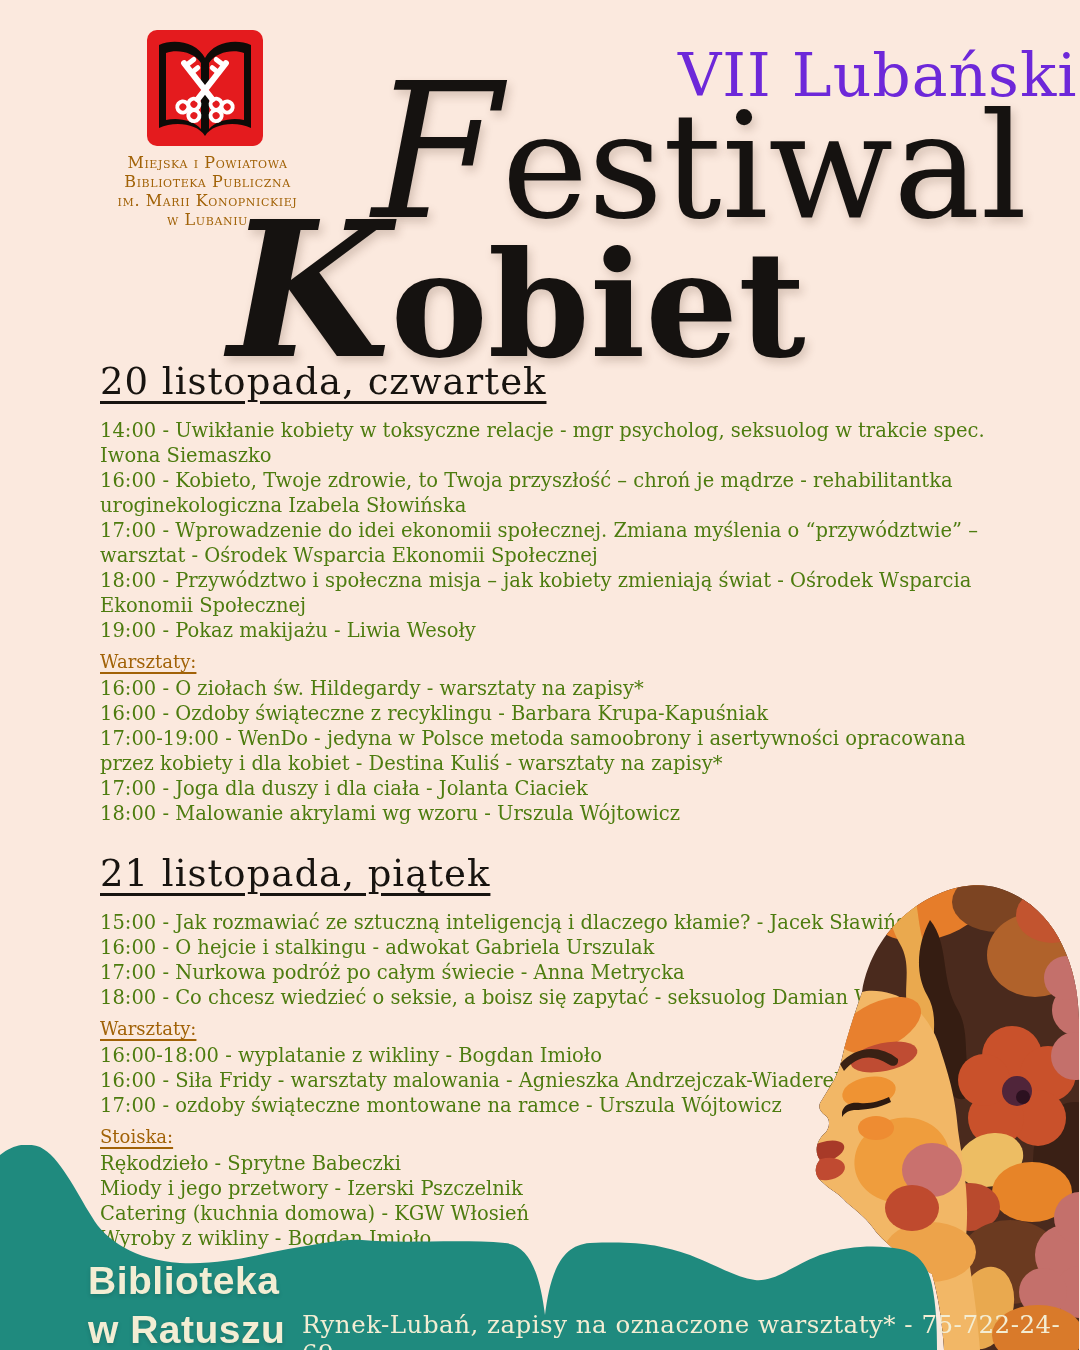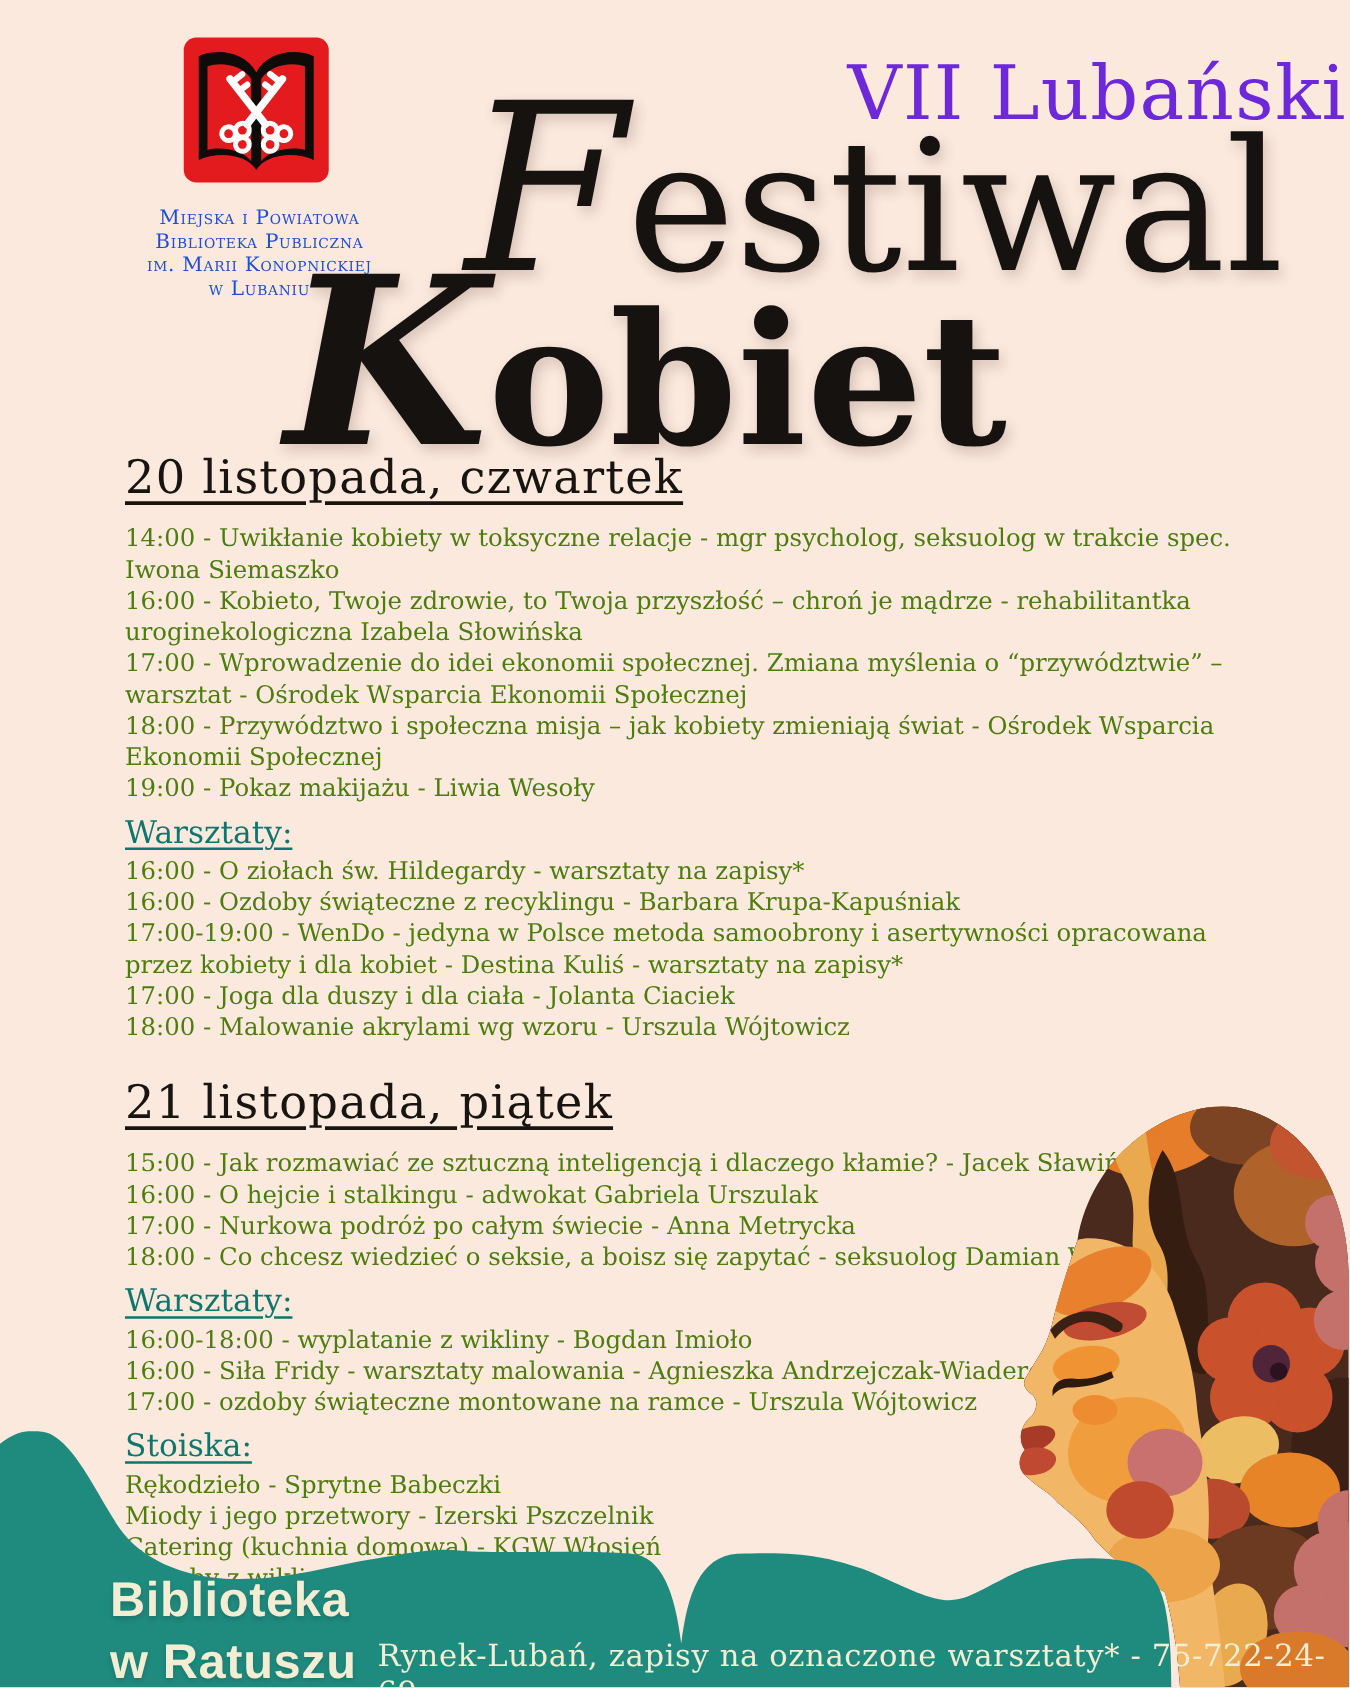--- a/index.html
+++ b/index.html
@@ -4,41 +4,41 @@
 <style>
   html,body{margin:0;padding:0;}
   body{width:1080px;height:1350px;position:relative;overflow:hidden;
        background:#fbe9de;font-family:"DejaVu Serif",serif;color:#241f1a;}
 
   .abs{position:absolute;}
 
   
   .logo-block{left:85px;top:28px;width:245px;text-align:center;}
   .logo-icon{width:120px;height:120px;margin-left:60px;display:block;}
-  .org-lines{list-style:none;margin:16px 0 0;padding:0;
+  .org-lines{list-style:none;margin:5px 0 0;padding:0;
              font-variant:small-caps;font-size:16px;line-height:19px;
-             letter-spacing:.6px;color:#1d4ed8;}
+             letter-spacing:.6px;color:#a16207;}
 
   
   .edition{left:678px;top:40px;font-size:60px;letter-spacing:1px;color:#6d28d9;}
   .big-title{color:#151210;line-height:1.02;font-size:146px;
              text-shadow:3px 5px 10px rgba(80,50,30,.22);}
   .big-title::first-letter{font-style:italic;font-size:1.28em;}
   .title-1{left:372px;top:58px;}
   .title-2{left:228px;top:196px;font-weight:bold;}
 
   
   .program{left:100px;top:360px;width:886px;}
   .day-heading{font-size:37px;font-weight:normal;margin:0 0 15px;
                letter-spacing:1px;text-decoration:underline;
                text-decoration-thickness:2.5px;text-underline-offset:7px;color:#181410;}
   .day-heading.second{margin-top:26px;}
-  .sub-heading{font-size:25px;font-weight:normal;margin:4px 0 4px;
+  .sub-heading{font-size:18px;font-weight:normal;margin:4px 0 4px;
                text-decoration:underline;text-decoration-thickness:1.5px;
-               text-underline-offset:4px;color:#0f766e;}
+               text-underline-offset:4px;color:#a16207;}
   .events{list-style:none;margin:0 0 8px;padding:0;
           font-size:19.5px;line-height:25px;color:#4d7c0f;}
 
   
   .wave{left:0;bottom:0;width:1080px;height:205px;display:block;}
   .venue{left:88px;top:1256px;font-family:"Liberation Sans",sans-serif;
          font-weight:bold;font-size:39px;line-height:49px;color:#f3edd3;
          letter-spacing:.5px;text-shadow:0 2px 4px rgba(0,0,0,.15);}
   .contact{left:302px;top:1310px;font-size:24.5px;color:#f3edd3;letter-spacing:.5px;}
 

